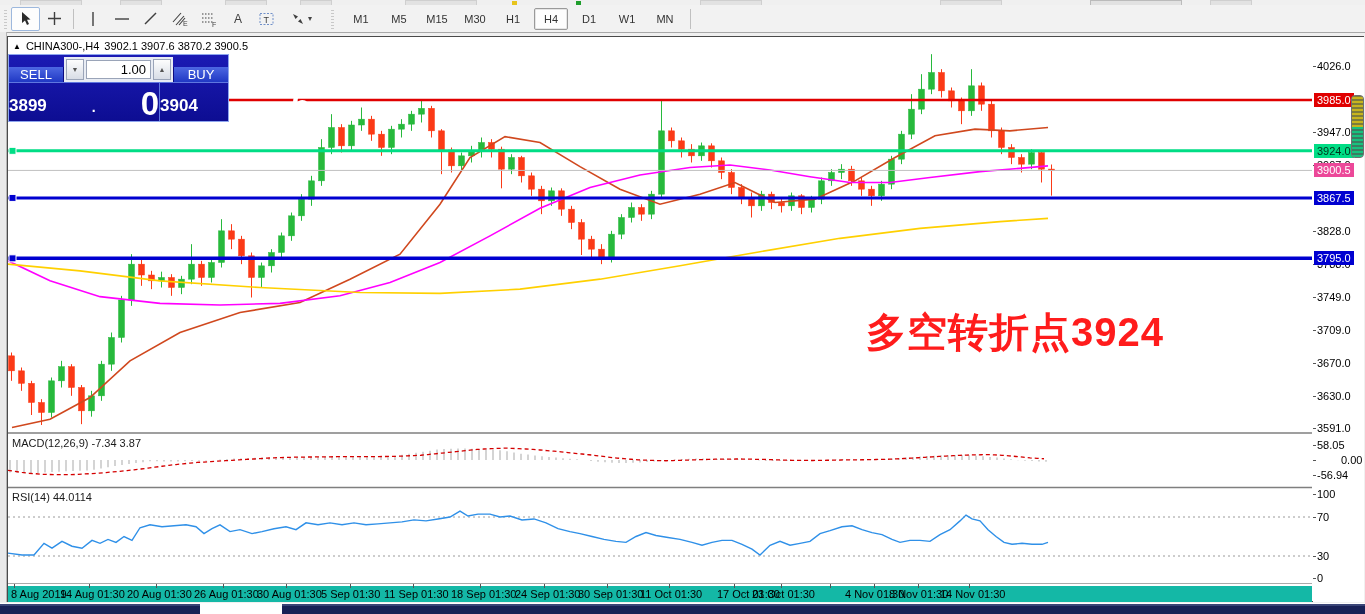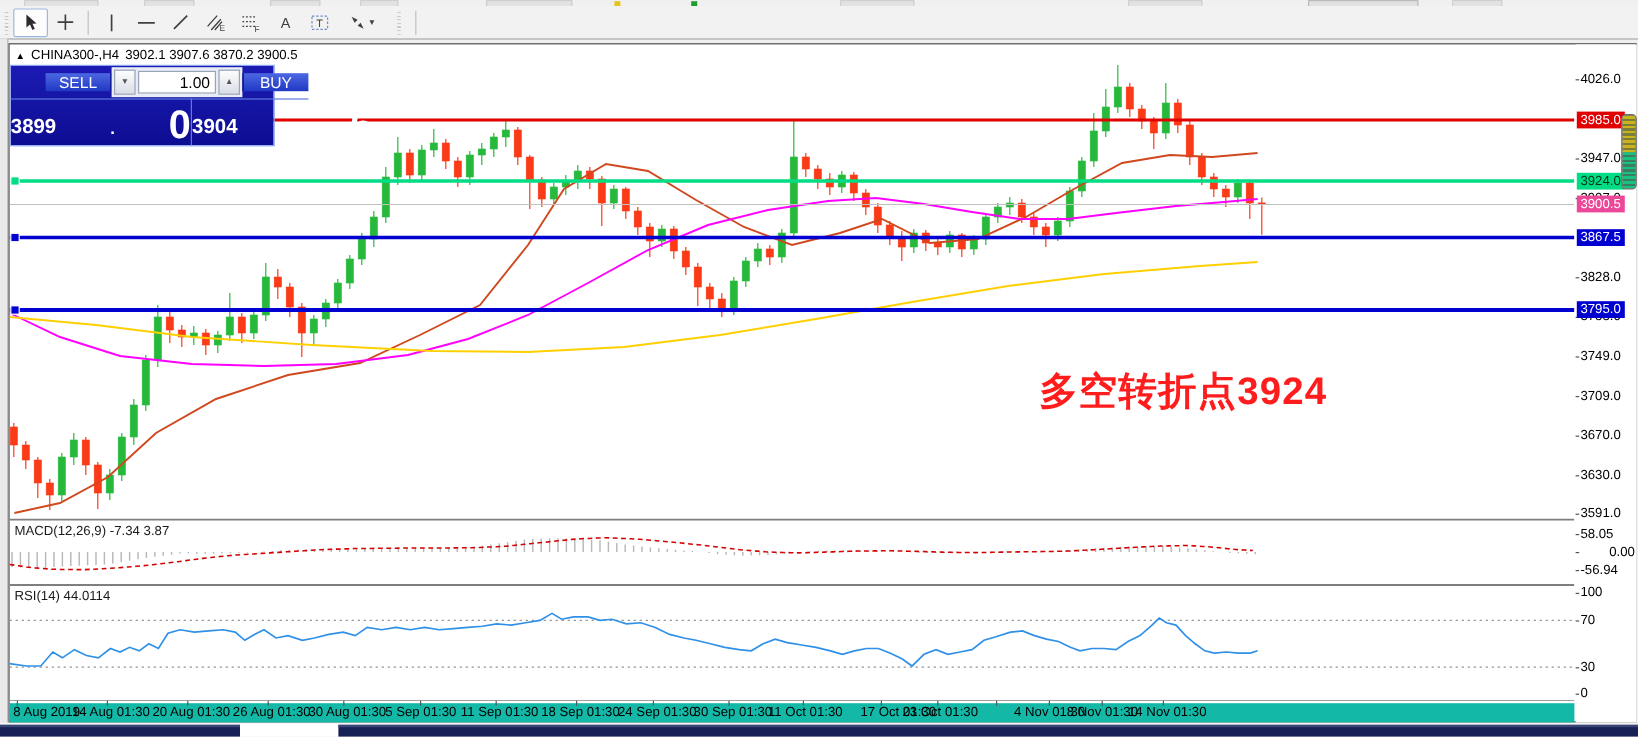--- a/index.html
+++ b/index.html
@@ -26,35 +26,35 @@
   .caret{font-size:8px;color:#444;margin-left:2px;}
   
   #window-frame{position:absolute;left:7px;top:36px;width:1357px;height:566px;background:#ffffff;border:1px solid #4a4a4a;box-sizing:border-box;}
   #left-gutter{position:absolute;left:0;top:32px;width:7px;height:570px;background:#e9e9e9;border-right:1px solid #b5b5b5;box-sizing:border-box;}
   #chart-svg{position:absolute;left:8px;top:37px;}
   
   #symbol-title{position:absolute;left:13px;top:40px;font-size:11px;color:#000;display:flex;align-items:center;gap:5px;}
   #symbol-title .tri{font-size:8px;}
   
   #trade-panel{position:absolute;left:8px;top:54px;width:221px;height:68px;background:linear-gradient(#1b1bb4,#0d0d92);border:1px solid #8ea6ee;box-sizing:border-box;}
-  #tp-header{position:absolute;left:0;top:0;width:100%;height:27px;display:flex;align-items:center;border-bottom:1px solid #5f77e0;padding-left:29px;}
+  #tp-header{position:absolute;left:0;top:0;width:100%;height:27px;display:flex;align-items:flex-end;border-bottom:1px solid #5f77e0;}
   .tp-btn{width:54px;display:flex;align-items:center;justify-content:center;color:#fff;font-size:13px;
     background:linear-gradient(#4d68e2,#2038c4);border-right:1px solid #0a0a80;}
   .tp-btn.buy{border-right:none;border-left:1px solid #0a0a80;}
   #tp-spinner{flex:1;display:flex;align-items:center;background:#e8ecf4;padding:2px;gap:2px;}
   .spin-btn{width:16px;height:19px;background:linear-gradient(#fdfdfd,#d8dde6);border:1px solid #9aa4b8;font-size:7px;color:#555;display:flex;align-items:center;justify-content:center;}
   #volume-box{flex:1;height:19px;background:#fff;border:1px solid #9aa4b8;display:flex;align-items:center;justify-content:flex-end;padding-right:4px;font-size:13px;color:#000;box-sizing:border-box;}
   #tp-prices{position:absolute;left:0;top:27px;width:100%;height:39px;display:flex;}
   .tp-price{flex:1;display:flex;align-items:flex-end;justify-content:center;color:#fff;padding-bottom:3px;gap:44px;}
   .tp-price:first-child{border-right:1px solid #5f77e0;}
   .p-main{font-size:17px;font-weight:bold;line-height:1;margin-bottom:4px;}
   .p-dot{font-size:14px;font-weight:bold;line-height:1;margin:0 1px 4px;}
   .p-big{font-size:33px;font-weight:bold;line-height:0.85;}
   
-  #annotation{position:absolute;left:866px;top:305px;font-size:32px;font-weight:700;color:#ff1c1c;letter-spacing:1px;white-space:nowrap;}
+  #annotation{position:absolute;left:866px;top:305px;font-size:40px;font-weight:700;color:#ff1c1c;letter-spacing:1px;white-space:nowrap;}
   
   .ind-label{position:absolute;font-size:11px;color:#1a1a1a;}
   #macd-label{left:12px;top:437px;}
   #rsi-label{left:12px;top:491px;}
   
   #price-axis{position:absolute;left:1313px;top:37px;width:51px;height:565px;background:#fff;}
   .axlabel{position:absolute;left:4px;font-size:11px;color:#000;white-space:nowrap;}
   .axtick{position:absolute;left:0;width:3px;height:1px;background:#555;}
   .badge{position:absolute;left:1px;height:14px;line-height:14px;padding:0 3px;font-size:11px;white-space:nowrap;z-index:3;}
   
@@ -140,20 +140,31 @@
   </div>
   <div class="tbtn" style="width:38px">
     <svg width="16" height="16" viewBox="0 0 16 16">
       <path d="M3 3 L8 5.5 L5.5 8 Z" fill="#3f3f3f"></path>
       <path d="M13 13 L8 10.5 L10.5 8 Z" fill="#3f3f3f"></path>
     </svg>
     <span class="caret">▾</span>
   </div>
 
   <div class="grip" style="margin-left:8px"></div>
+  <div id="tf-group" style="display:flex;align-items:center;gap:4px;margin-left:6px;">
+      <div class="tfbtn">M1</div>
+      <div class="tfbtn">M5</div>
+      <div class="tfbtn">M15</div>
+      <div class="tfbtn">M30</div>
+      <div class="tfbtn">H1</div>
+      <div class="tfbtn active">H4</div>
+      <div class="tfbtn">D1</div>
+      <div class="tfbtn">W1</div>
+      <div class="tfbtn">MN</div>
+    </div>
   <div class="tsep" style="margin-left:8px"></div>
 </div>
 
 <div id="left-gutter"></div>
 
 <div id="window-frame"></div>
 <svg id="chart-svg" width="1304" height="547" viewBox="8 37 1304 547">
     <line x1="11.5" y1="352.5" x2="11.5" y2="380.83333333333337" stroke="#fb3a17" stroke-width="1"></line>
     <rect x="8.5" y="355.83333333333337" width="6" height="15" fill="#fb3a17" stroke="#fb3a17" stroke-width="0.5"></rect>
     <line x1="21.5" y1="367.5" x2="21.5" y2="390.83333333333337" stroke="#fb3a17" stroke-width="1"></line>

